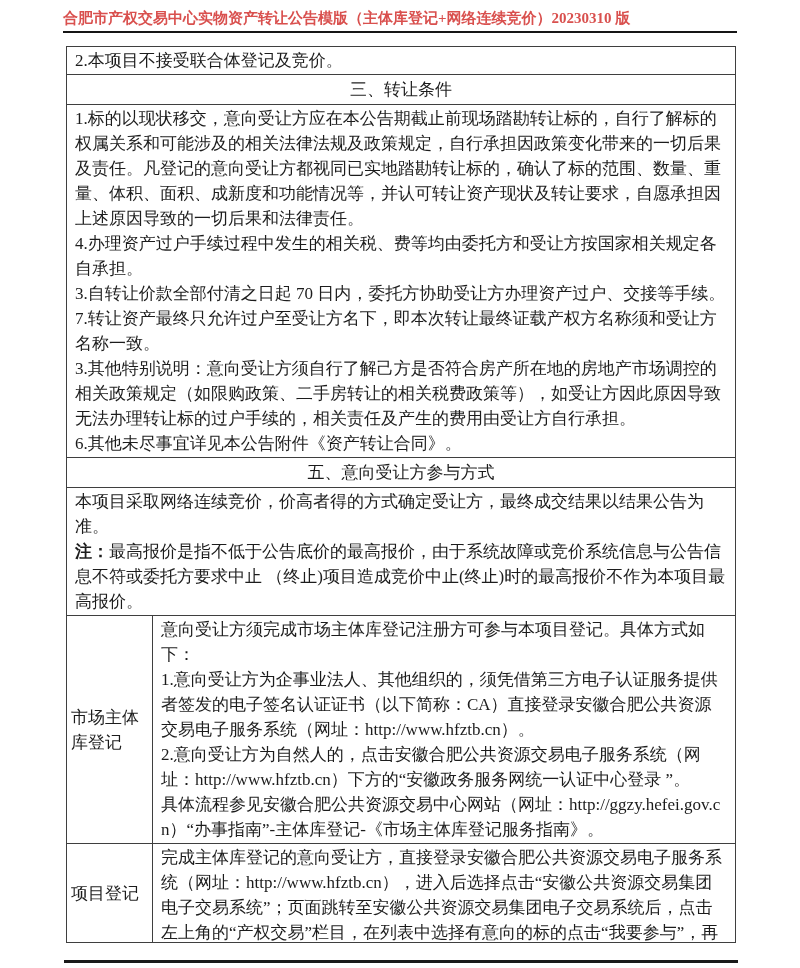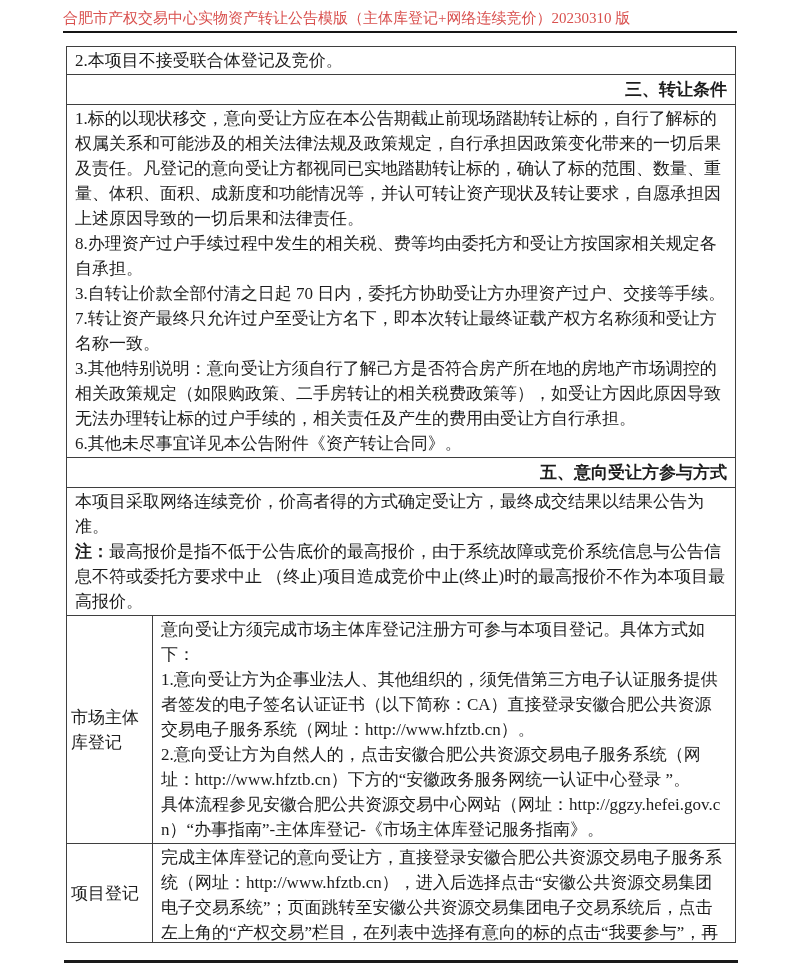--- a/index.html
+++ b/index.html
@@ -18,21 +18,21 @@
     overflow: hidden;
   }
   .doc-header {
     position: absolute;
     left: 63px; top: 0; width: 674px;
     padding-top: 8px;
     border-bottom: 2px solid #151515;
   }
   .doc-title {
     color: #d9504e;
-    font-weight: normal;
+    font-weight: bold;
     font-size: 15px;
     line-height: 20px;
     padding-bottom: 3px;
     white-space: nowrap;
   }
   table.doc-table {
     position: absolute;
     left: 66px; top: 46px;
     width: 670px;
     border-collapse: collapse;
@@ -40,22 +40,22 @@
   }
   td {
     border: 1px solid #3f3f3f;
     padding: 1px 8px;
     font-size: 17px;
     line-height: 25px;
     vertical-align: top;
     word-break: break-all;
   }
   td.section-title-cell {
-    text-align: right;
-    font-weight: bold;
+    text-align: center;
+    font-weight: normal;
     padding: 2px 8px;
     height: 28px;
     word-break: keep-all;
   }
   col.col-label { width: 86px; }
   td.label-cell {
     text-align: left;
     vertical-align: middle;
     padding: 2px 4px;
     word-break: break-all;
@@ -89,21 +89,21 @@
         <td colspan="2">2.本项目不接受联合体登记及竞价。</td>
       </tr>
 
       <tr>
         <td colspan="2" class="section-title-cell">三、转让条件</td>
       </tr>
 
       <tr>
         <td colspan="2">
           <p>1.标的以现状移交，意向受让方应在本公告期截止前现场踏勘转让标的，自行了解标的权属关系和可能涉及的相关法律法规及政策规定，自行承担因政策变化带来的一切后果及责任。凡登记的意向受让方都视同已实地踏勘转让标的，确认了标的范围、数量、重量、体积、面积、成新度和功能情况等，并认可转让资产现状及转让要求，自愿承担因上述原因导致的一切后果和法律责任。</p>
-          <p>8.办理资产过户手续过程中发生的相关税、费等均由委托方和受让方按国家相关规定各自承担。</p>
+          <p>4.办理资产过户手续过程中发生的相关税、费等均由委托方和受让方按国家相关规定各自承担。</p>
           <p>3.自转让价款全部付清之日起 70 日内，委托方协助受让方办理资产过户、交接等手续。</p>
           <p>7.转让资产最终只允许过户至受让方名下，即本次转让最终证载产权方名称须和受让方名称一致。</p>
           <p>3.其他特别说明：意向受让方须自行了解己方是否符合房产所在地的房地产市场调控的相关政策规定（如限购政策、二手房转让的相关税费政策等），如受让方因此原因导致无法办理转让标的过户手续的，相关责任及产生的费用由受让方自行承担。</p>
           <p>6.其他未尽事宜详见本公告附件《资产转让合同》。</p>
         </td>
       </tr>
 
 
       <tr>
         <td colspan="2" class="section-title-cell">五、意向受让方参与方式</td>

